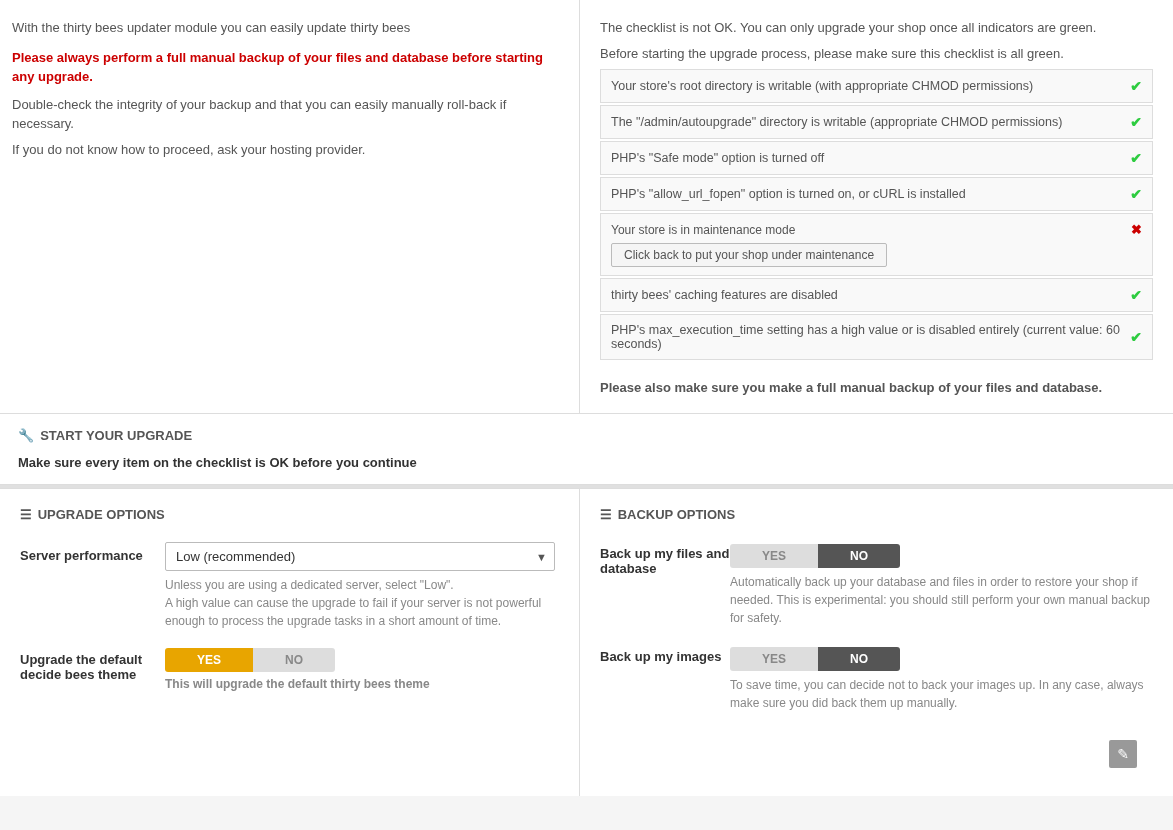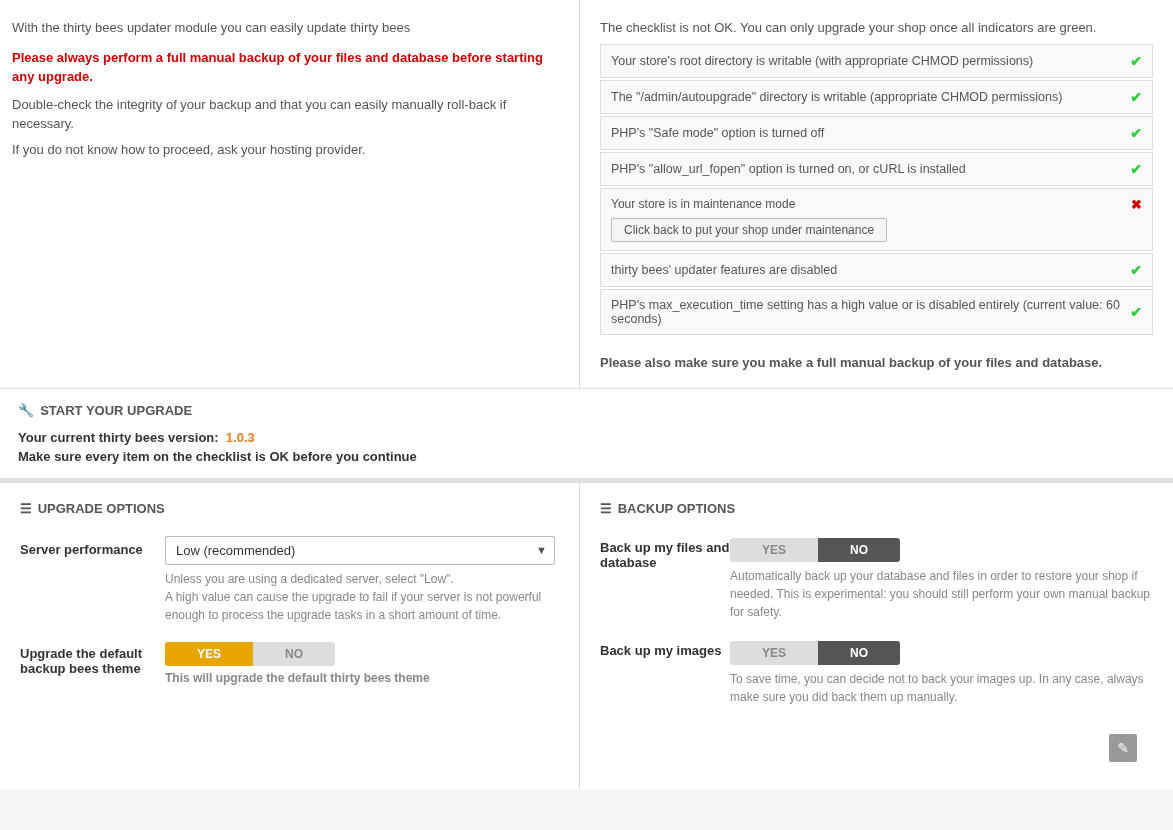--- a/index.html
+++ b/index.html
@@ -343,20 +343,21 @@
 
     <div class="left-panel">
       <p class="intro-text">With the thirty bees updater module you can easily update thirty bees</p>
       <p class="warning-text">Please always perform a full manual backup of your files and database before starting any upgrade.</p>
       <p class="info-text">Double-check the integrity of your backup and that you can easily manually roll-back if necessary.</p>
       <p class="info-text">If you do not know how to proceed, ask your hosting provider.</p>
     </div>
 
     <div class="right-panel">
       <p class="checklist-intro">The checklist is not OK. You can only upgrade your shop once all indicators are green.</p>
+      <p class="checklist-intro">Before starting the upgrade process, please make sure this checklist is all green.</p>
 
       <div>
 
         <div class="checklist-row">
           <span class="check-label">Your store's root directory is writable (with appropriate CHMOD permissions)</span>
           <span class="check-icon check-green">✔</span>
         </div>
 
         <div class="checklist-row">
           <span class="check-label">The "/admin/autoupgrade" directory is writable (appropriate CHMOD permissions)</span>
@@ -375,44 +376,40 @@
 
         <div class="maintenance-row">
           <div class="row-top">
             <span class="check-label">Your store is in maintenance mode</span>
             <span class="check-icon check-red">✖</span>
           </div>
           <button class="maintenance-btn">Click back to put your shop under maintenance</button>
         </div>
 
         <div class="checklist-row">
-          <span class="check-label">thirty bees' updater features are disabled</span>
+          <span class="check-label">thirty bees' caching features are disabled</span>
           <span class="check-icon check-green">✔</span>
         </div>
 
         <div class="checklist-row">
           <span class="check-label">PHP's max_execution_time setting has a high value or is disabled entirely (current value: 60 seconds)</span>
           <span class="check-icon check-green">✔</span>
         </div>
 
       </div>
 
       <p class="full-backup-note" style="margin-top:20px;">Please also make sure you make a full manual backup of your files and database.</p>
     </div>
   </div>
 
   <div class="upgrade-header-section">
     <div class="section-title">
       <span class="wrench-icon">🔧</span>
       <span>START YOUR UPGRADE</span>
     </div>
-    <p class="version-line">
-      <span>Your current thirty bees version:</span>
-      &nbsp;<span class="version-number">1.0.3</span>
-    </p>
     <p class="checklist-ok-line">Make sure every item on the checklist is OK before you continue</p>
   </div>
 
   <hr class="divider-line">
 
   <div class="bottom-section">
 
     <div class="upgrade-options-panel">
       <div class="panel-section-title">
         <span>☰</span>
@@ -432,21 +429,21 @@
           </div>
           <div class="option-hint">
             <span>Unless you are using a dedicated server, select "Low".</span><br>
             <span>A high value can cause the upgrade to fail if your server is not powerful enough to process the upgrade tasks in a short amount of time.</span>
           </div>
         </div>
       </div>
 
       <div class="option-row">
         <div class="option-label">
-          <span>Upgrade the default backup bees theme</span>
+          <span>Upgrade the default decide bees theme</span>
         </div>
         <div class="option-content">
           <div class="toggle-group">
             <button class="toggle-btn yes-active">YES</button>
             <button class="toggle-btn no-inactive">NO</button>
           </div>
           <div class="theme-hint">This will upgrade the default thirty bees theme</div>
         </div>
       </div>
     </div>

